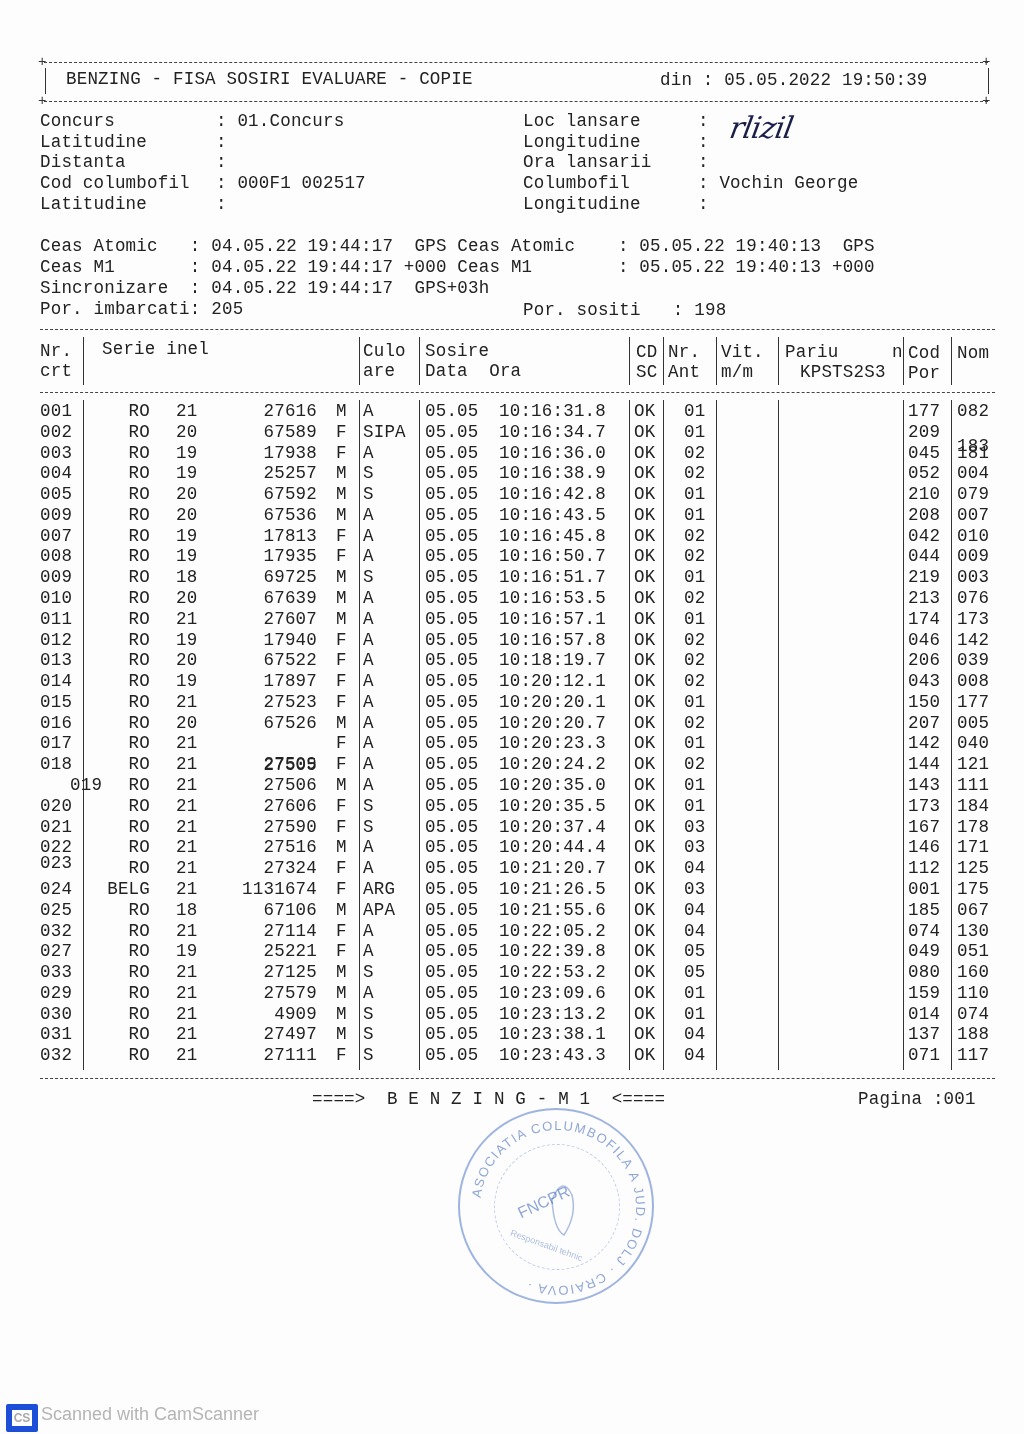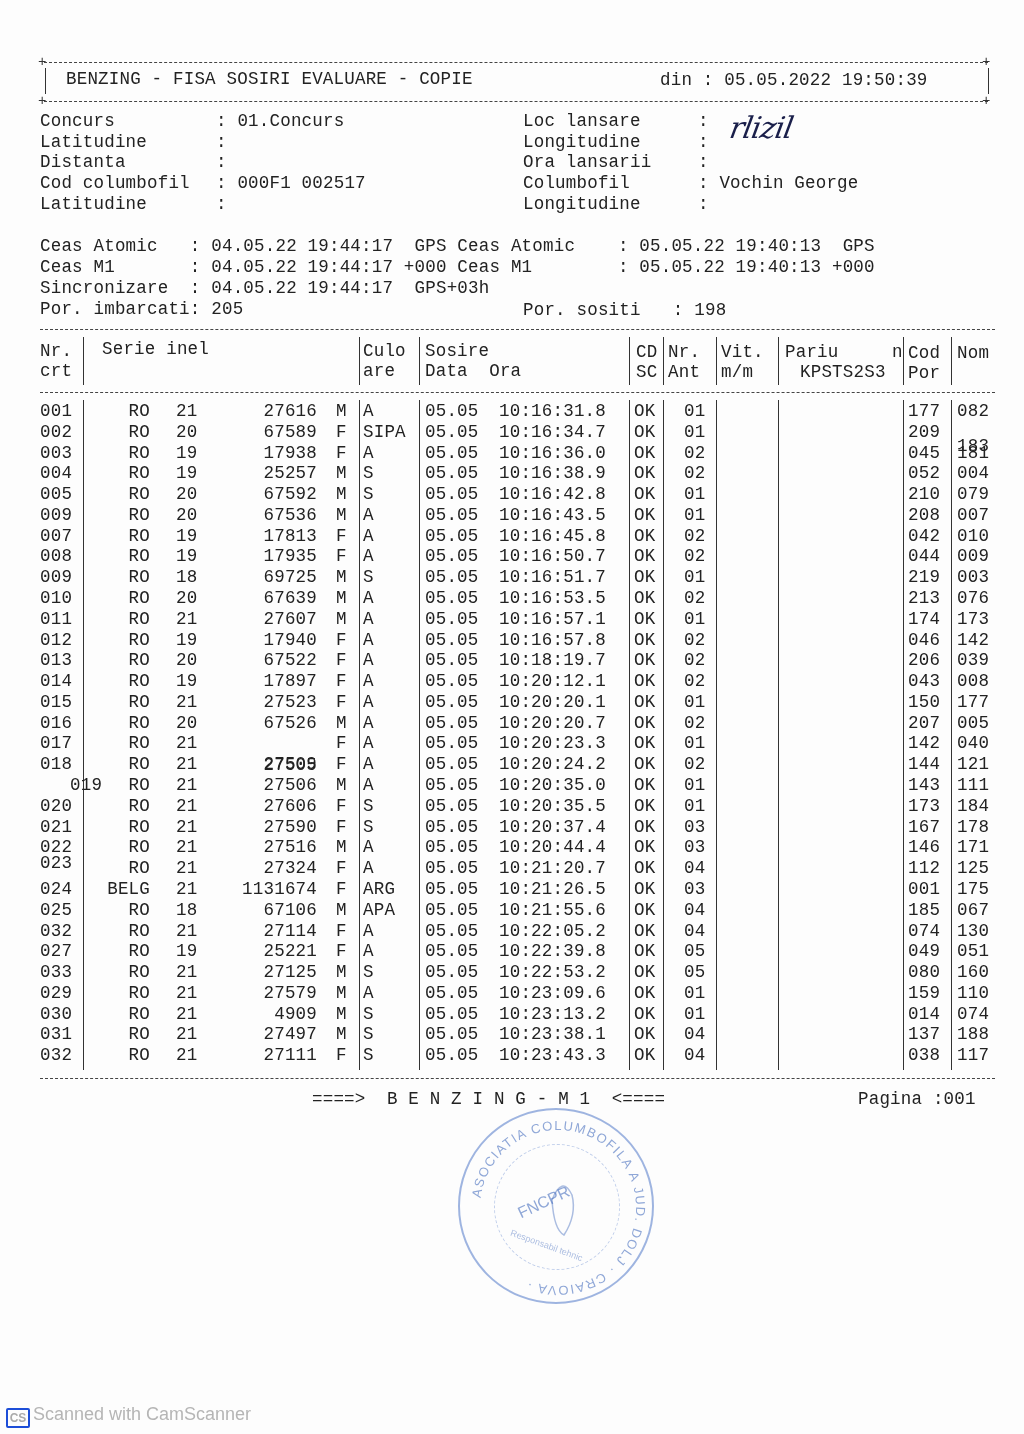--- a/index.html
+++ b/index.html
@@ -13,21 +13,21 @@
   .plus { position:absolute; font-size:14px; line-height:14px; color:#333; }
   .boxv { position:absolute; width:1.3px; background:#333; }
   .rt { text-align:right; }
   .hand { position:absolute; font-family:"DejaVu Serif",serif; font-style:italic; font-size:30px; color:#1a1f4a; letter-spacing:-1px; transform:skewX(-10deg); }
   .stamp { position:absolute; left:458px; top:1108px; width:196px; height:196px; border-radius:50%;
     border:2px solid rgba(80,120,200,0.55); box-sizing:border-box; }
   .stamp-inner { position:absolute; left:34px; top:34px; width:124px; height:124px; border-radius:50%;
     border:1.5px dashed rgba(80,120,200,0.35); }
   .stamp svg { position:absolute; left:0; top:0; }
   .footer-cs { position:absolute; left:6px; top:1404px; font-family:"Liberation Sans",sans-serif; font-size:18px; color:#b5b5b5; }
-  .cs-logo { display:inline-block; width:20px; height:16px; border:2px solid #1d4ed8; border-radius:2px; font-size:12px; line-height:16px; text-align:center; color:#aaa; margin-right:3px; vertical-align:-2px; font-weight:bold; }
+  .cs-logo { display:inline-block; width:20px; height:16px; border:6px solid #1d4ed8; border-radius:2px; font-size:12px; line-height:16px; text-align:center; color:#aaa; margin-right:3px; vertical-align:-2px; font-weight:bold; }
 </style>
 </head>
 <body>
 
 <div class="hdash" style="left:44px; top:62px; width:944px;"></div>
 <div class="plus" style="left:38px; top:55px;">+</div>
 <div class="plus" style="left:982px; top:55px;">+</div>
 <div class="boxv" style="left:45px; top:68px; height:26px;"></div>
 <div class="boxv" style="left:988px; top:68px; height:26px;"></div>
 <div class="t" style="left:66px; top:69px;">BENZING - FISA SOSIRI EVALUARE - COPIE</div>
@@ -550,21 +550,21 @@
       <div class="t " style="left: 40px; top: 1045.18px;">032</div>
       <div class="t rt" style="left: 88px; top: 1045.18px; width: 62px;">RO</div>
       <div class="t " style="left: 176px; top: 1045.18px;">21</div>
       <div class="t rt" style="left: 205px; top: 1045.18px; width: 112px;">27111</div>
       <div class="t " style="left: 336px; top: 1045.18px;">F</div>
       <div class="t " style="left: 363px; top: 1045.18px;">S</div>
       <div class="t " style="left: 425px; top: 1045.18px;">05.05</div>
       <div class="t " style="left: 499px; top: 1045.18px;">10:23:43.3</div>
       <div class="t " style="left: 634px; top: 1045.18px;">OK</div>
       <div class="t " style="left: 684px; top: 1045.18px;">04</div>
-      <div class="t " style="left: 908px; top: 1045.18px;">038</div>
+      <div class="t " style="left: 908px; top: 1045.18px;">071</div>
       <div class="t " style="left: 957px; top: 1045.18px;">117</div>
     </div>
   </div>
 
 <div class="hdash" style="left:40px; top:1078px; width:955px;"></div>
 
 <div class="t" style="left:312px; top:1089px;">====&gt;  B E N Z I N G - M 1  &lt;====</div>
 <div class="t" style="left:858px; top:1089px;">Pagina :001</div>
 
 <div class="stamp">

